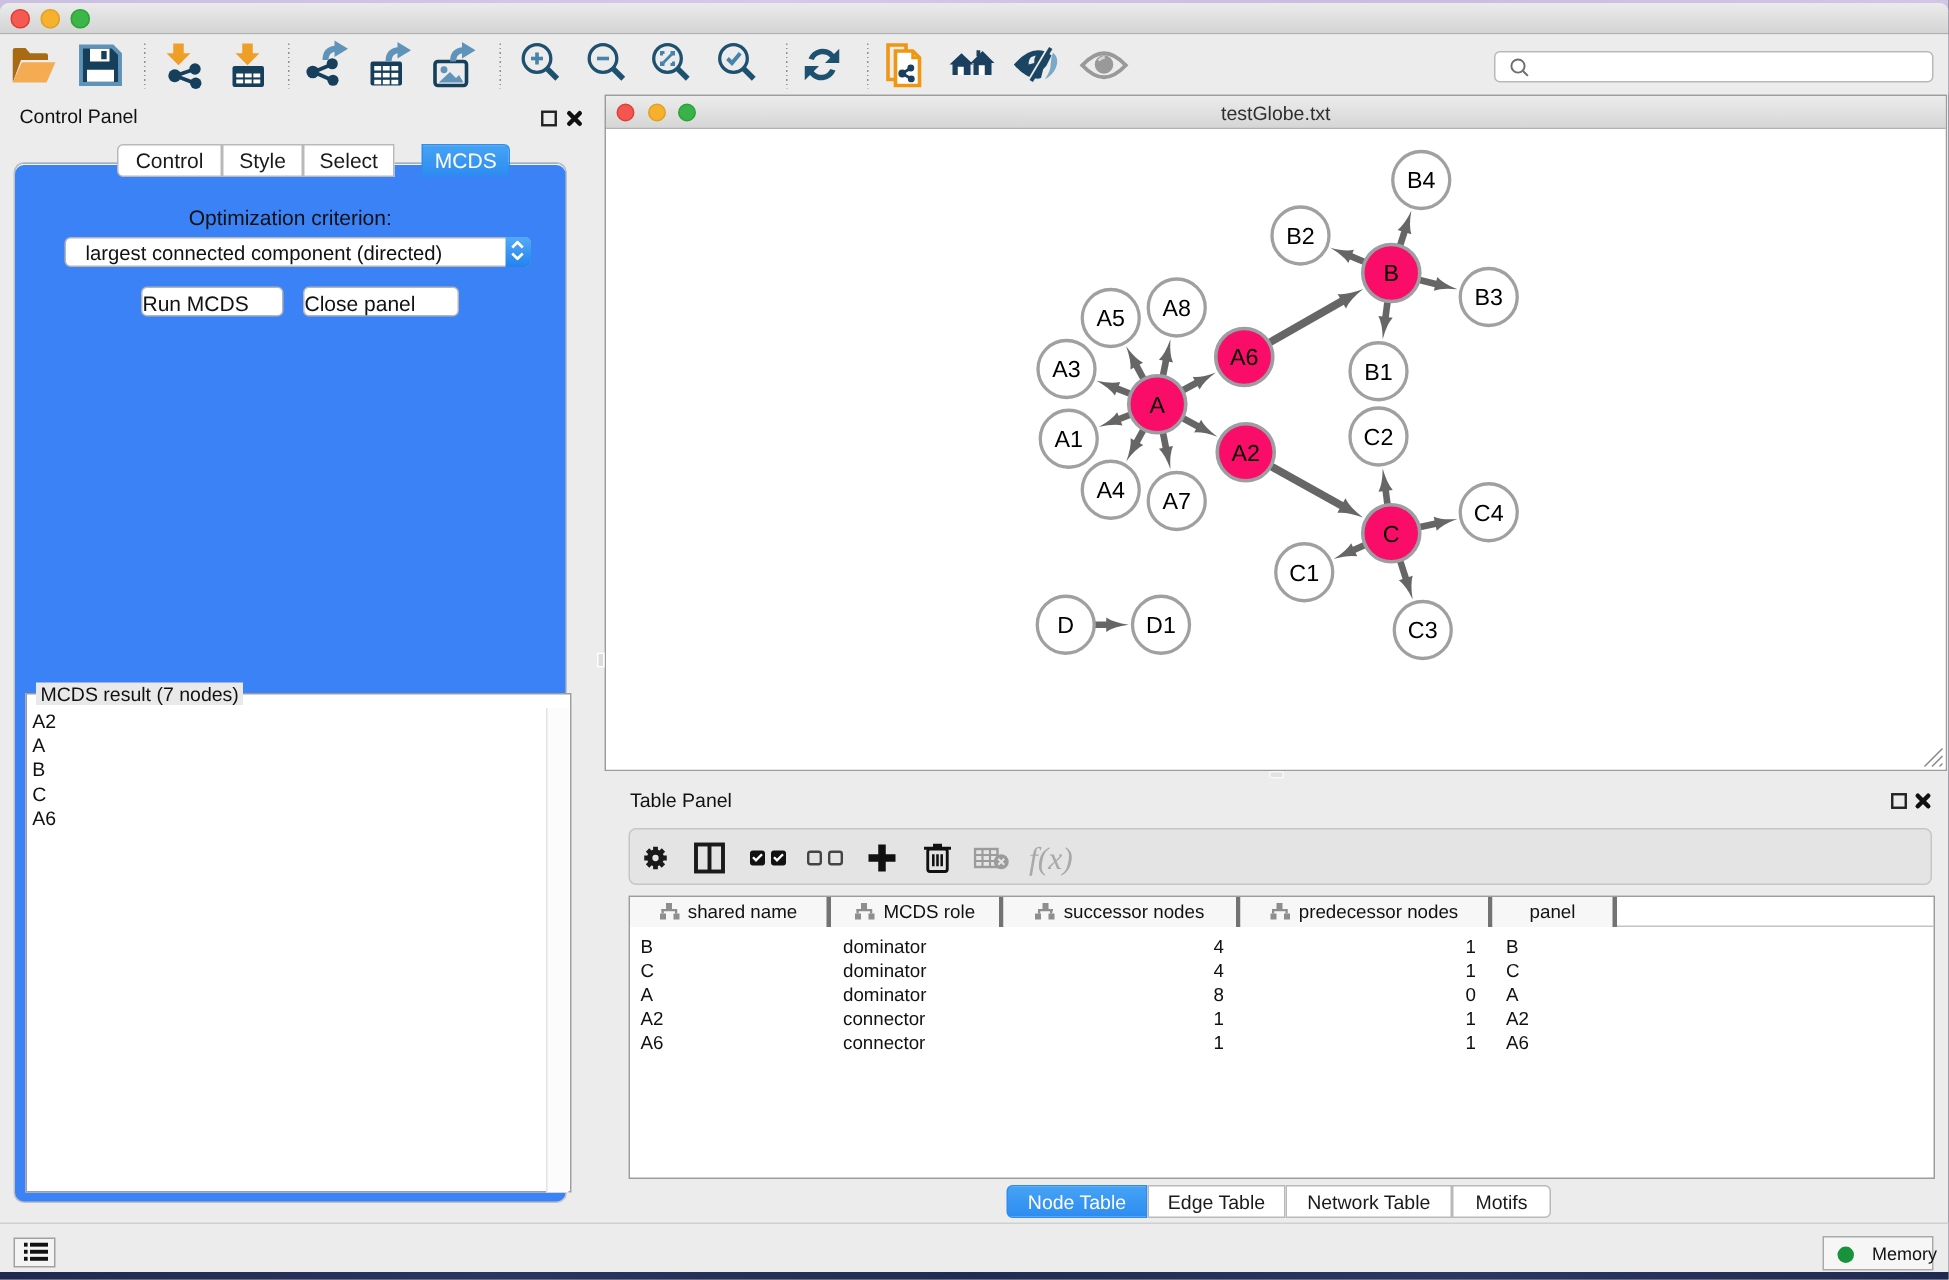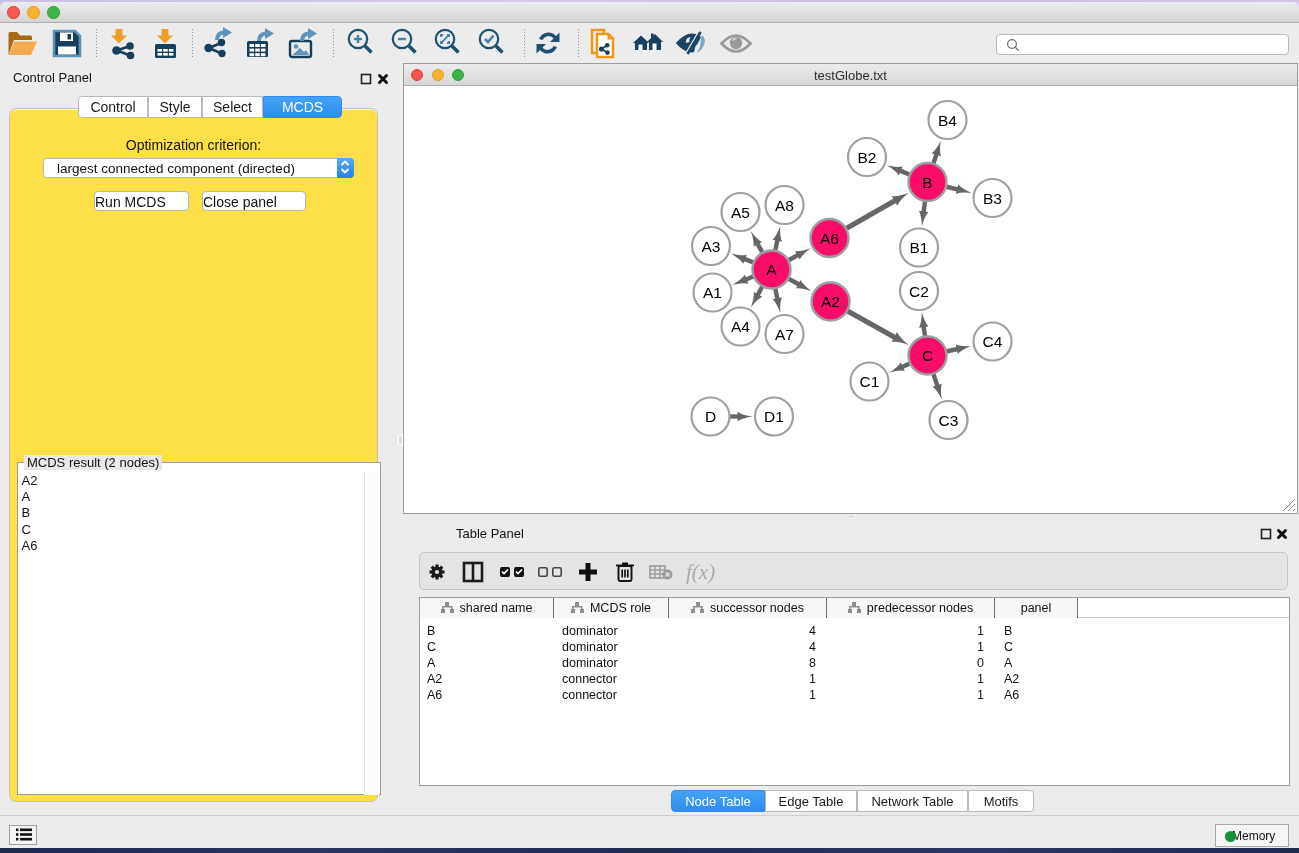--- a/index.html
+++ b/index.html
@@ -32,21 +32,21 @@
 .toolbar { position:absolute; left:0; top:21px; width:1299px; height:40px; background:#ececec; }
 .tbsep { position:absolute; top:6px; height:30px; width:1px;
   background-image:repeating-linear-gradient(#909090 0, #909090 1px, transparent 1px, transparent 3px); }
 .searchbox { position:absolute; left:996px; top:11px; width:293px; height:21px;
   background:#fff; border:1px solid #b9b9b9; border-radius:4px; }
 .ticon { position:absolute; top:3px; width:34px; height:34px; }
 #controlpanel { position:absolute; left:0; top:60px; width:397px; height:753px; }
 .cp-title { position:absolute; left:13px; top:8px; font-size:13px; color:#111; }
 .dockico { position:absolute; width:12px; height:12px; }
 .cp-page { position:absolute; left:9px; top:46px; width:369px; height:694px;
-  background:#fde047; border:1px solid #c2c2c2; border-radius:7px;
+  background:#3b82f6; border:1px solid #c2c2c2; border-radius:7px;
   box-shadow:inset 0 1px 0 #f5f5f5; }
 .cp-tabs { position:absolute; top:34px; left:0; width:100%; height:22px; z-index:5; }
 .cptab { position:absolute; top:0; height:22px; background:#fff; border:1px solid #b9b9b9;
   border-left-width:0.5px; border-right-width:0.5px;
   font-size:14px; color:#1a1a1a; text-align:center; line-height:21px; }
 .cptab.sel { background:linear-gradient(#45a3f5,#2e8cf0); color:#fff; border-color:#2e8cf0; }
 .opt-label { position:absolute; top:28px; left:0; width:100%; text-align:center;
   font-size:14px; color:#111; }
 .dropdown { position:absolute; left:33px; top:49px; width:311px; height:20px;
   background:#fff; border:1px solid #b5b5b5; border-radius:4px; }
@@ -68,44 +68,44 @@
   background:#fff; border:1px solid #9c9c9c; }
 .nw-titlebar { position:absolute; left:0; top:0; width:100%; height:22px;
   background:linear-gradient(#ececec,#d6d6d6); border-bottom:1px solid #b0b0b0; }
 .tl2 { position:absolute; top:4.5px; width:12px; height:12px; border-radius:50%;
   border:0.5px solid; }
 .nw-title { position:absolute; top:4px; left:0; width:100%; text-align:center;
   font-size:13px; color:#2e2e2e; }
 .nw-canvas { position:absolute; left:0; top:22px; width:893px; height:427px;
   background:#fff; }
 #tablepanel { position:absolute; left:404px; top:517px; width:895px; height:296px; }
-.tp-title { position:absolute; left:16px; top:7px; font-size:13px; color:#111;margin-left:36px; }
+.tp-title { position:absolute; left:16px; top:7px; font-size:13px; color:#111; }
 .tp-toolbar { position:absolute; left:15px; top:33px; width:1269px; height:38px;
   background:#e4e4e4; border:1px solid #c6c6c6; border-radius:5px;padding-left:24px; }
 .tp-toolbar { width:869px; }
 .tp-table { position:absolute; left:15px; top:78px; width:871px; height:189px;
   background:#fff; border:1px solid #9d9d9d; }
 .th-row { position:absolute; left:0; top:0; height:20px; width:100%;
   border-bottom:1px solid #c4c4c4; }
 .th-cell { position:absolute; top:0; height:20px; background:#f7f7f7;
-  border-right:1px solid #737373; font-size:12.5px; color:#111; text-align:center;
+  border-right:3px solid #737373; font-size:12.5px; color:#111; text-align:center;
   line-height:20px; }
 .td { position:absolute; font-size:12.5px; color:#111; height:16px; line-height:16px; }
 .tp-tabs { position:absolute; top:271px; left:0; width:100%; height:22px; }
 .tptab { position:absolute; top:0; height:22px; background:#fff; border:1px solid #b9b9b9;
   border-left-width:0.5px; border-right-width:0.5px;
   font-size:13px; color:#1a1a1a; text-align:center; line-height:21px; }
 .tptab.sel { background:linear-gradient(#45a3f5,#2e8cf0); color:#fff; border-color:#2e8cf0; }
 #statusbar { position:absolute; left:0; top:813px; width:1299px; height:33px;
   background:#ececec; border-top:1px solid #cfcfcf; }
 .sb-listbtn { position:absolute; left:9px; top:9px; width:28px; height:20px;
   background:#f4f4f4; border:1px solid #a0a0a0; }
 .sb-mem { position:absolute; left:1215px; top:8px; width:74px; height:23px;
   background:#f6f6f6; border:1px solid #aaa; font-size:12px; color:#111;
-  line-height:22px; padding-left:16px; }
+  line-height:22px; padding-left:32px; }
 .sb-mem .dot { position:absolute; left:9px; top:6px; width:11px; height:11px;
   border-radius:50%; background:#19923c; }
 </style>
 </head>
 <body>
 <div class="desktop-top"></div>
 <div class="desktop-bottom"></div>
 <div class="app">
   <div class="titlebar">
     <span class="tl r1"></span>
@@ -275,37 +275,37 @@
     <svg class="dockico" style="left:360px;top:11px" viewBox="0 0 12 12">
       <rect x="1.5" y="1.5" width="9" height="9" fill="none" stroke="#222" stroke-width="1.6"></rect>
     </svg>
     <svg class="dockico" style="left:377px;top:11px" viewBox="0 0 12 12">
       <path d="M2.5 2.5 L9.5 9.5 M9.5 2.5 L2.5 9.5" stroke="#111" stroke-width="3" stroke-linecap="round"></path>
     </svg>
     <div class="cp-tabs">
       <div class="cptab" style="left:78px;width:70px;border-radius:4px 0 0 4px">Control</div>
       <div class="cptab" style="left:148px;width:54px">Style</div>
       <div class="cptab" style="left:202px;width:61px">Select</div>
-      <div class="cptab sel" style="left:263px;width:79px;border-radius:0 4px 4px 0">MCDS</div>
+      <div class="cptab sel" style="left:281px;width:59px;border-radius:0 4px 4px 0">MCDS</div>
     </div>
     <div class="cp-page">
       <div class="opt-label">Optimization criterion:</div>
       <div class="dropdown">
         <span class="dd-text">largest connected component (directed)</span>
         <span class="dd-btn">
           <svg width="10" height="14" viewBox="0 0 10 14" style="position:absolute;left:3px;top:2px">
             <path d="M1.5 5 L5 1.5 L8.5 5" fill="none" stroke="#fff" stroke-width="1.8" stroke-linejoin="round"></path>
             <path d="M1.5 9 L5 12.5 L8.5 9" fill="none" stroke="#fff" stroke-width="1.8" stroke-linejoin="round"></path>
           </svg>
         </span>
       </div>
       <div class="cpbtn" style="left:84px;width:95px">Run MCDS</div>
       <div class="cpbtn" style="left:192px;width:104px">Close panel</div>
       <div class="mcds-box">
-        <div class="mcds-legend">MCDS result (2 nodes)</div>
+        <div class="mcds-legend">MCDS result (7 nodes)</div>
         <div class="mcds-scroll"></div>
         <div class="mcds-items">A2<br>A<br>B<br>C<br>A6</div>
       </div>
     </div>
   </div>
   <div id="networkwin">
     <div class="nw-titlebar">
       <span class="tl2" style="left:7px;background:#f4564f;border-color:#dd4038"></span>
       <span class="tl2" style="left:27.5px;background:#f6b02d;border-color:#dfa023"></span>
       <span class="tl2" style="left:48px;background:#38b249;border-color:#2da237"></span>

